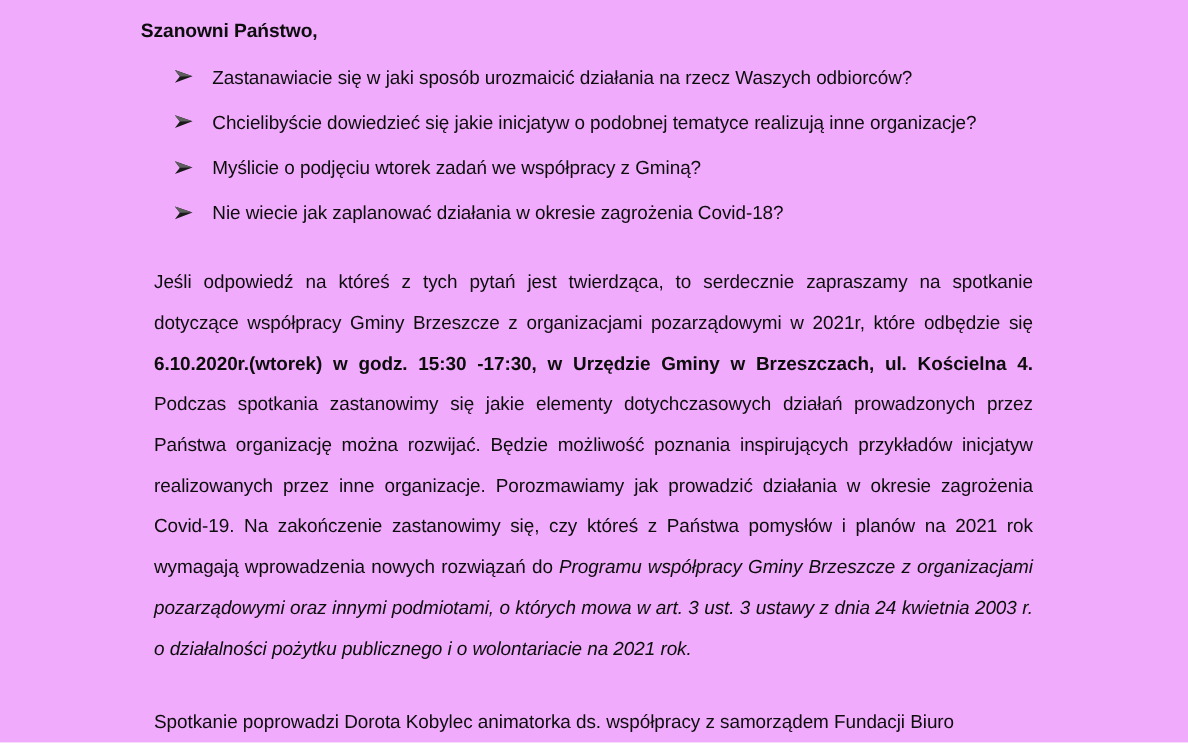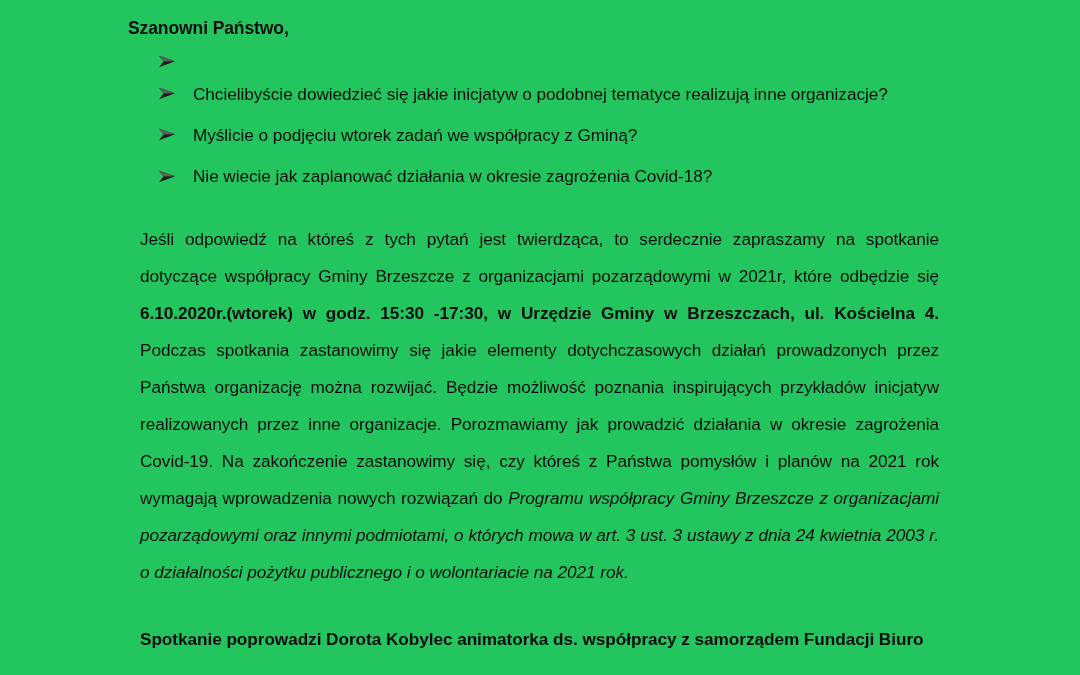--- a/index.html
+++ b/index.html
@@ -12,21 +12,21 @@
     height: 675px;
     overflow: hidden;
     font-family: "Liberation Sans", sans-serif;
     color: #0d0d0d;
   }
 
   #page {
     position: relative;
     width: 1080px;
     height: 675px;
-    background: #22c55e;
+    background: #f0abfc;
     box-sizing: border-box;
     padding: 4px;
   }
 
   .doc-body {
     position: absolute;
     left: 128px;
     top: 0;
     width: 823px;
   }
@@ -80,21 +80,21 @@
     text-justify: inter-word;
     letter-spacing: -0.05px;
   }
 
   .para-main {
     padding-top: 24px;
   }
 
   .para-closing {
     padding-top: 18px;
-    font-weight: bold;
+    font-weight: normal;
   }
 
   .b { font-weight: bold; }
   .i { font-style: italic; }
 </style>
 </head>
 <body>
 
 <div id="page">
   <div class="doc-body">
@@ -102,20 +102,21 @@
     <p class="salutation">Szanowni Państwo,</p>
 
     <ul class="bullets">
       <li>
         <span class="bullet-marker">
           <svg width="22" height="16" viewBox="0 0 22 16">
             <path d="M1 2 L17 7.6 L1 13.6 L5.5 7.8 Z" fill="#1a1a1a"></path>
             <path d="M1 2 L17 7.6 L5.5 7.8 Z" fill="#5e5e5e"></path>
           </svg>
         </span>
+        <span>Zastanawiacie się w jaki sposób urozmaicić działania na rzecz Waszych odbiorców?</span>
       </li>
       <li>
         <span class="bullet-marker">
           <svg width="22" height="16" viewBox="0 0 22 16">
             <path d="M1 2 L17 7.6 L1 13.6 L5.5 7.8 Z" fill="#1a1a1a"></path>
             <path d="M1 2 L17 7.6 L5.5 7.8 Z" fill="#5e5e5e"></path>
           </svg>
         </span>
         <span>Chcielibyście dowiedzieć się jakie inicjatyw o podobnej tematyce realizują inne organizacje?</span>
       </li>

